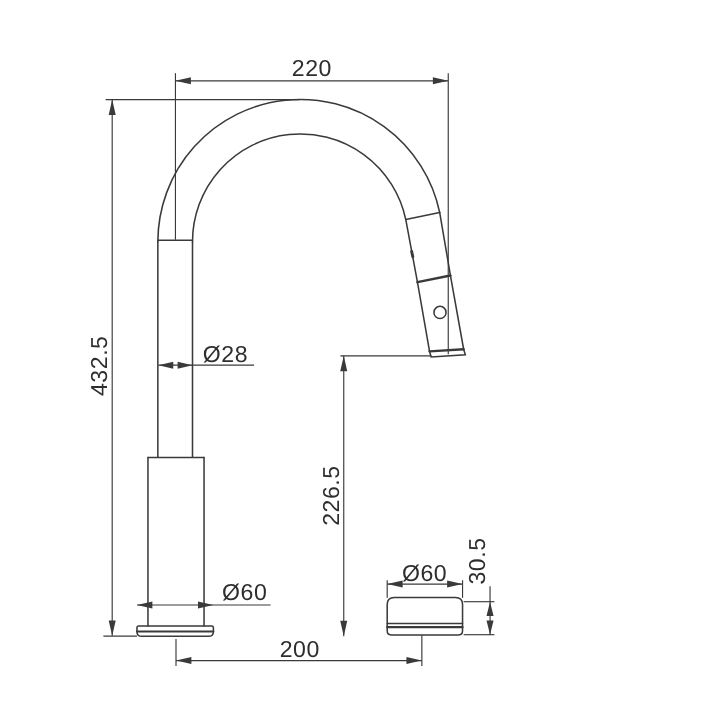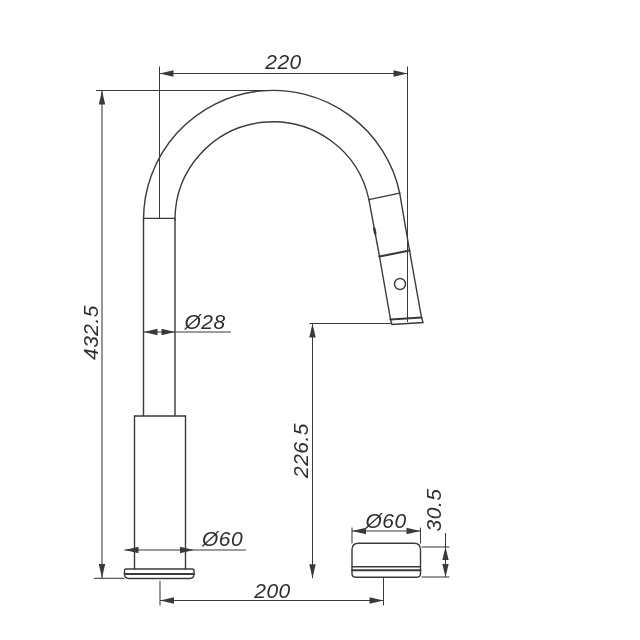--- a/index.html
+++ b/index.html
@@ -7,21 +7,20 @@
     padding: 0;
     background: #ffffff;
   }
   #canvas {
     position: relative;
     width: 640px;
     height: 640px;
     background: #ffffff;
     overflow: hidden;
     font-family: "Liberation Sans", sans-serif;
-    font-style: italic;
   }
   svg text {
     font-family: "Liberation Sans", sans-serif;
     font-size: 21px;
     letter-spacing: 0.5px;
   }
 </style>
 </head>
 <body>
 

